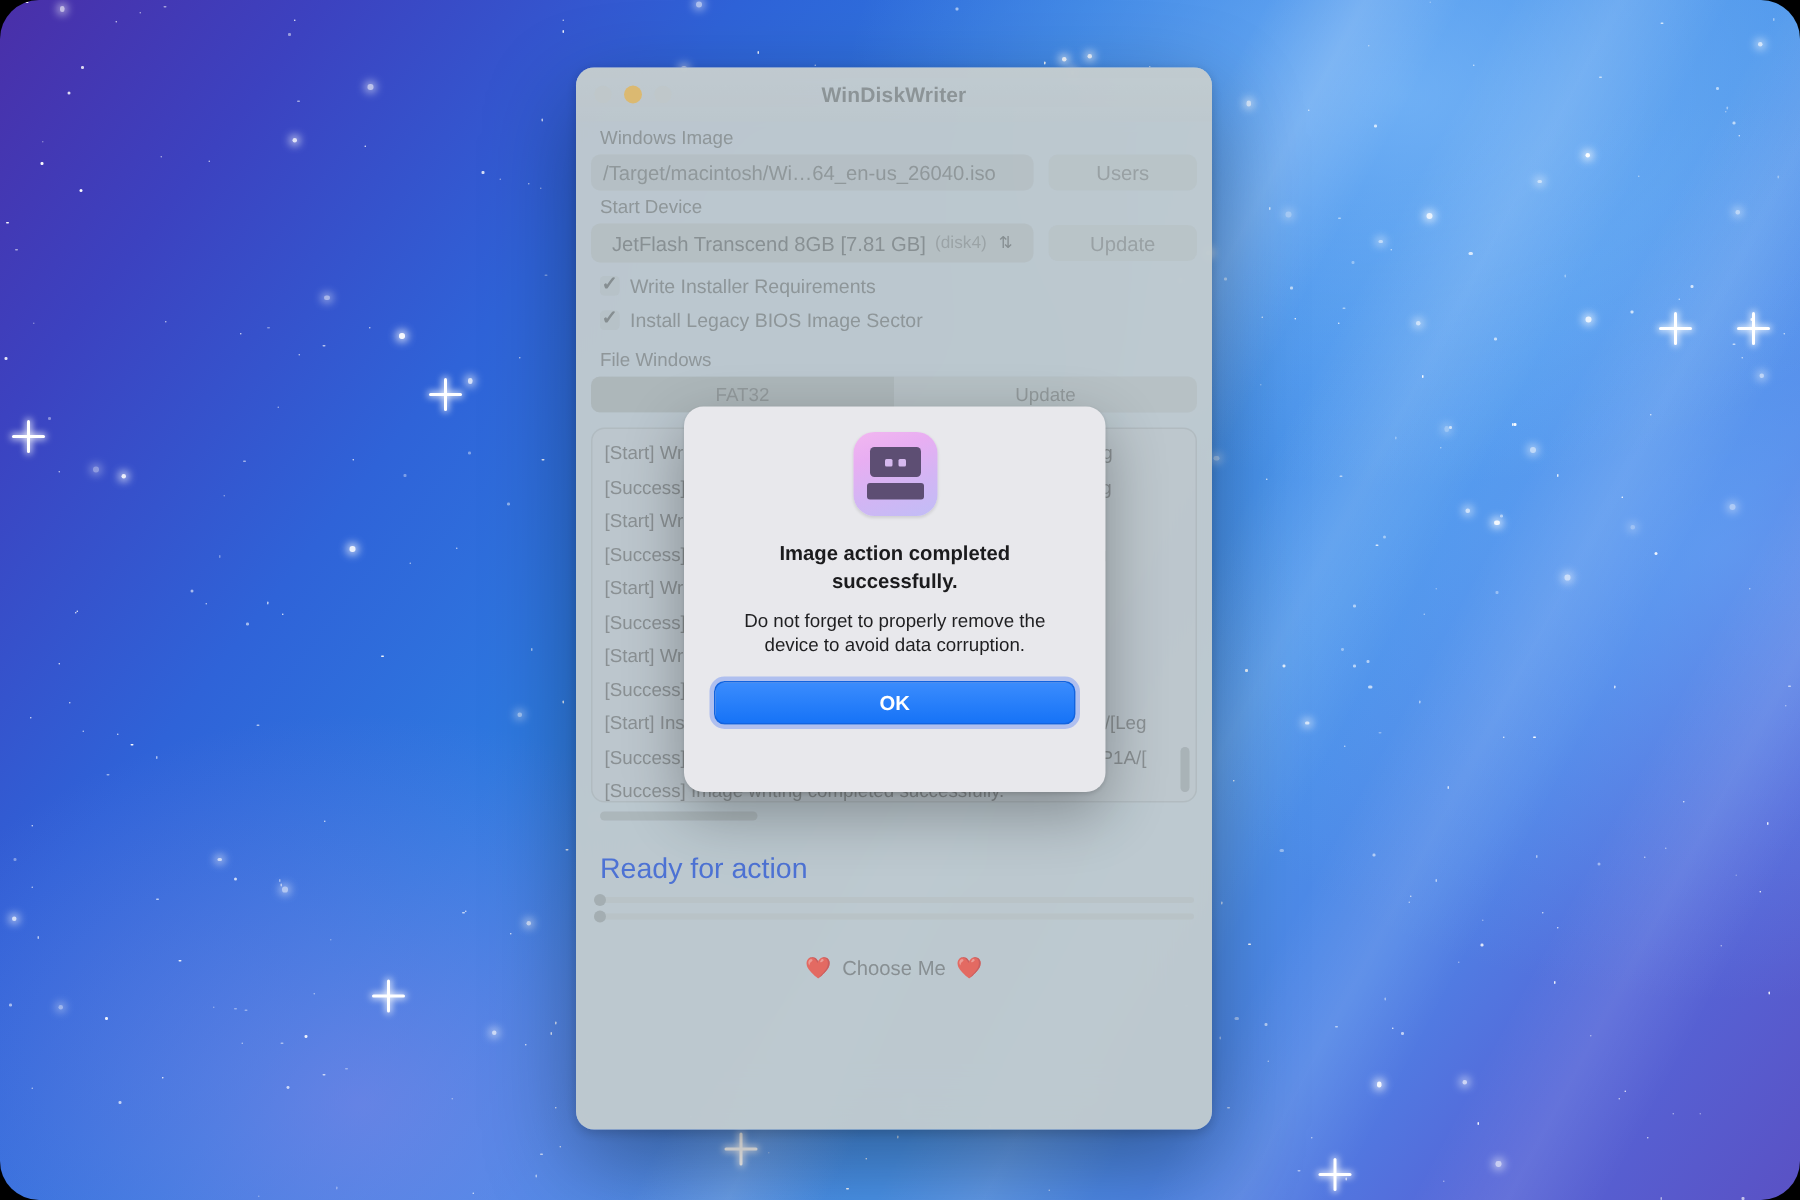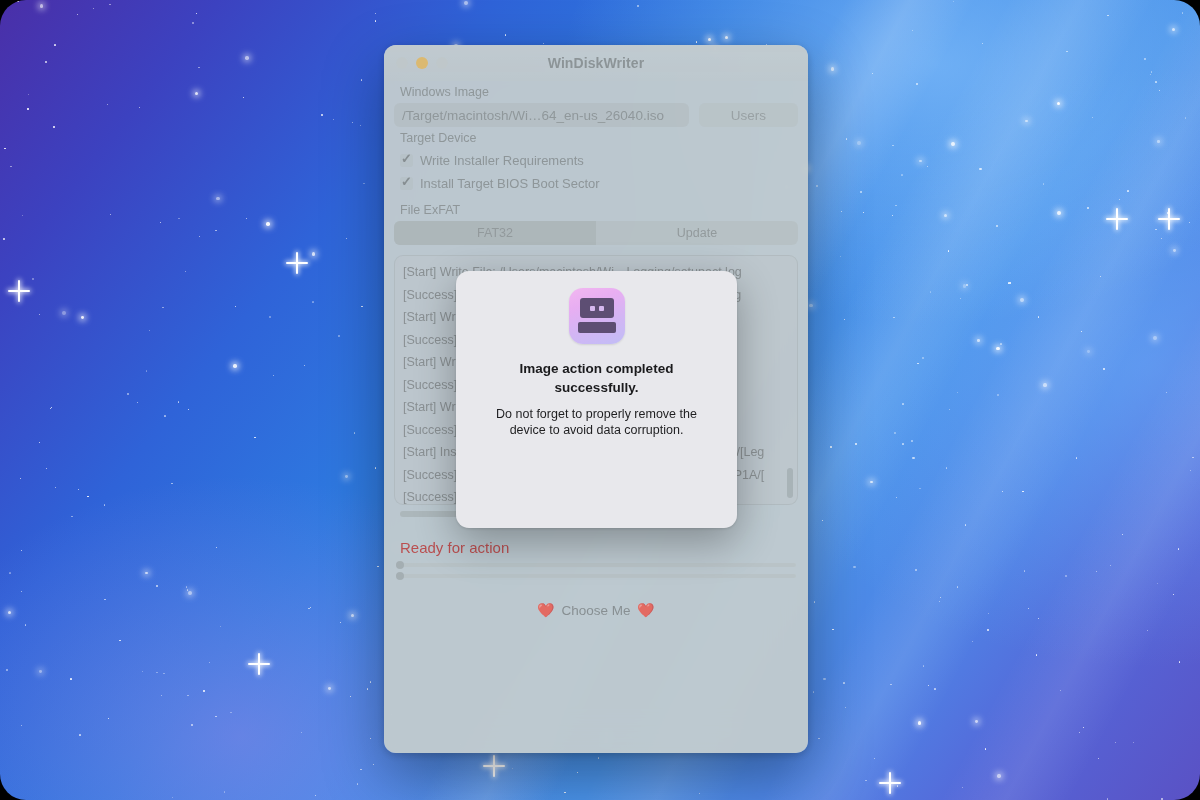--- a/index.html
+++ b/index.html
@@ -292,22 +292,22 @@
   .hscroll {
     margin: 6px 0 0 6px;
     width: 105px;
     height: 6px;
     border-radius: 3px;
     background: rgba(160,170,174,0.8);
   }
 
   .status-text {
     margin: 22px 0 4px 6px;
-    font-size: 15px;
-    color: #b91c1c;
+    font-size: 19px;
+    color: #1d4ed8;
   }
 
   .progress {
     position: relative;
     height: 4px;
     border-radius: 2px;
     background: rgba(183,191,194,0.75);
     margin: 7px 2px 0 2px;
   }
   .progress .knob {
@@ -879,32 +879,40 @@
       </div>
 
       <div class="body">
 
         <div class="field-label">Windows Image</div>
         <div class="row">
           <div class="textfield" title="Select a Windows image…">/Target/macintosh/Wi…64_en-us_26040.iso</div>
           <div class="btn-plain">Users</div>
         </div>
 
-        <div class="field-label">Target Device</div>
+        <div class="field-label">Start Device</div>
+        <div class="row">
+          <div class="popup">
+            <span>JetFlash Transcend 8GB [7.81 GB]</span>
+            <span class="disk">(disk4)</span>
+            <span class="chev">⇅</span>
+          </div>
+          <div class="btn-plain">Update</div>
+        </div>
 
         <div class="check-row">
           <div class="checkbox"></div>
           <div class="check-label">Write Installer Requirements</div>
         </div>
         <div class="check-row">
           <div class="checkbox"></div>
-          <div class="check-label">Install Target BIOS Boot Sector</div>
+          <div class="check-label">Install Legacy BIOS Image Sector</div>
         </div>
 
-        <div class="field-label" style="margin-top:12px">File ExFAT</div>
+        <div class="field-label" style="margin-top:12px">File Windows</div>
         <div class="segmented">
           <div class="seg active">FAT32</div>
           <div class="seg">Update</div>
         </div>
 
         <div class="logbox">
           <div class="logrows" id="logrows">
               <div class="logline">[Start] Write File: /Users/macintosh/Wi…Logging/setupact.log</div>
               <div class="logline">[Success] Write File: /Users/macintosh/…ogging/setupact.log</div>
               <div class="logline">[Start] Write File: /Users/macintosh/Wi…ogging/sysprep.log</div>
@@ -944,15 +952,16 @@
   <div class="sheet">
     <div class="app-icon">
       <div class="icon-top">
         <div class="dot l"></div>
         <div class="dot r"></div>
       </div>
       <div class="icon-bottom"></div>
     </div>
     <div class="sheet-title">Image action completed successfully.</div>
     <div class="sheet-msg">Do not forget to properly remove the device to avoid data corruption.</div>
+    <div class="ok-btn">OK</div>
   </div>
 
 </div>
 
 </body></html>

